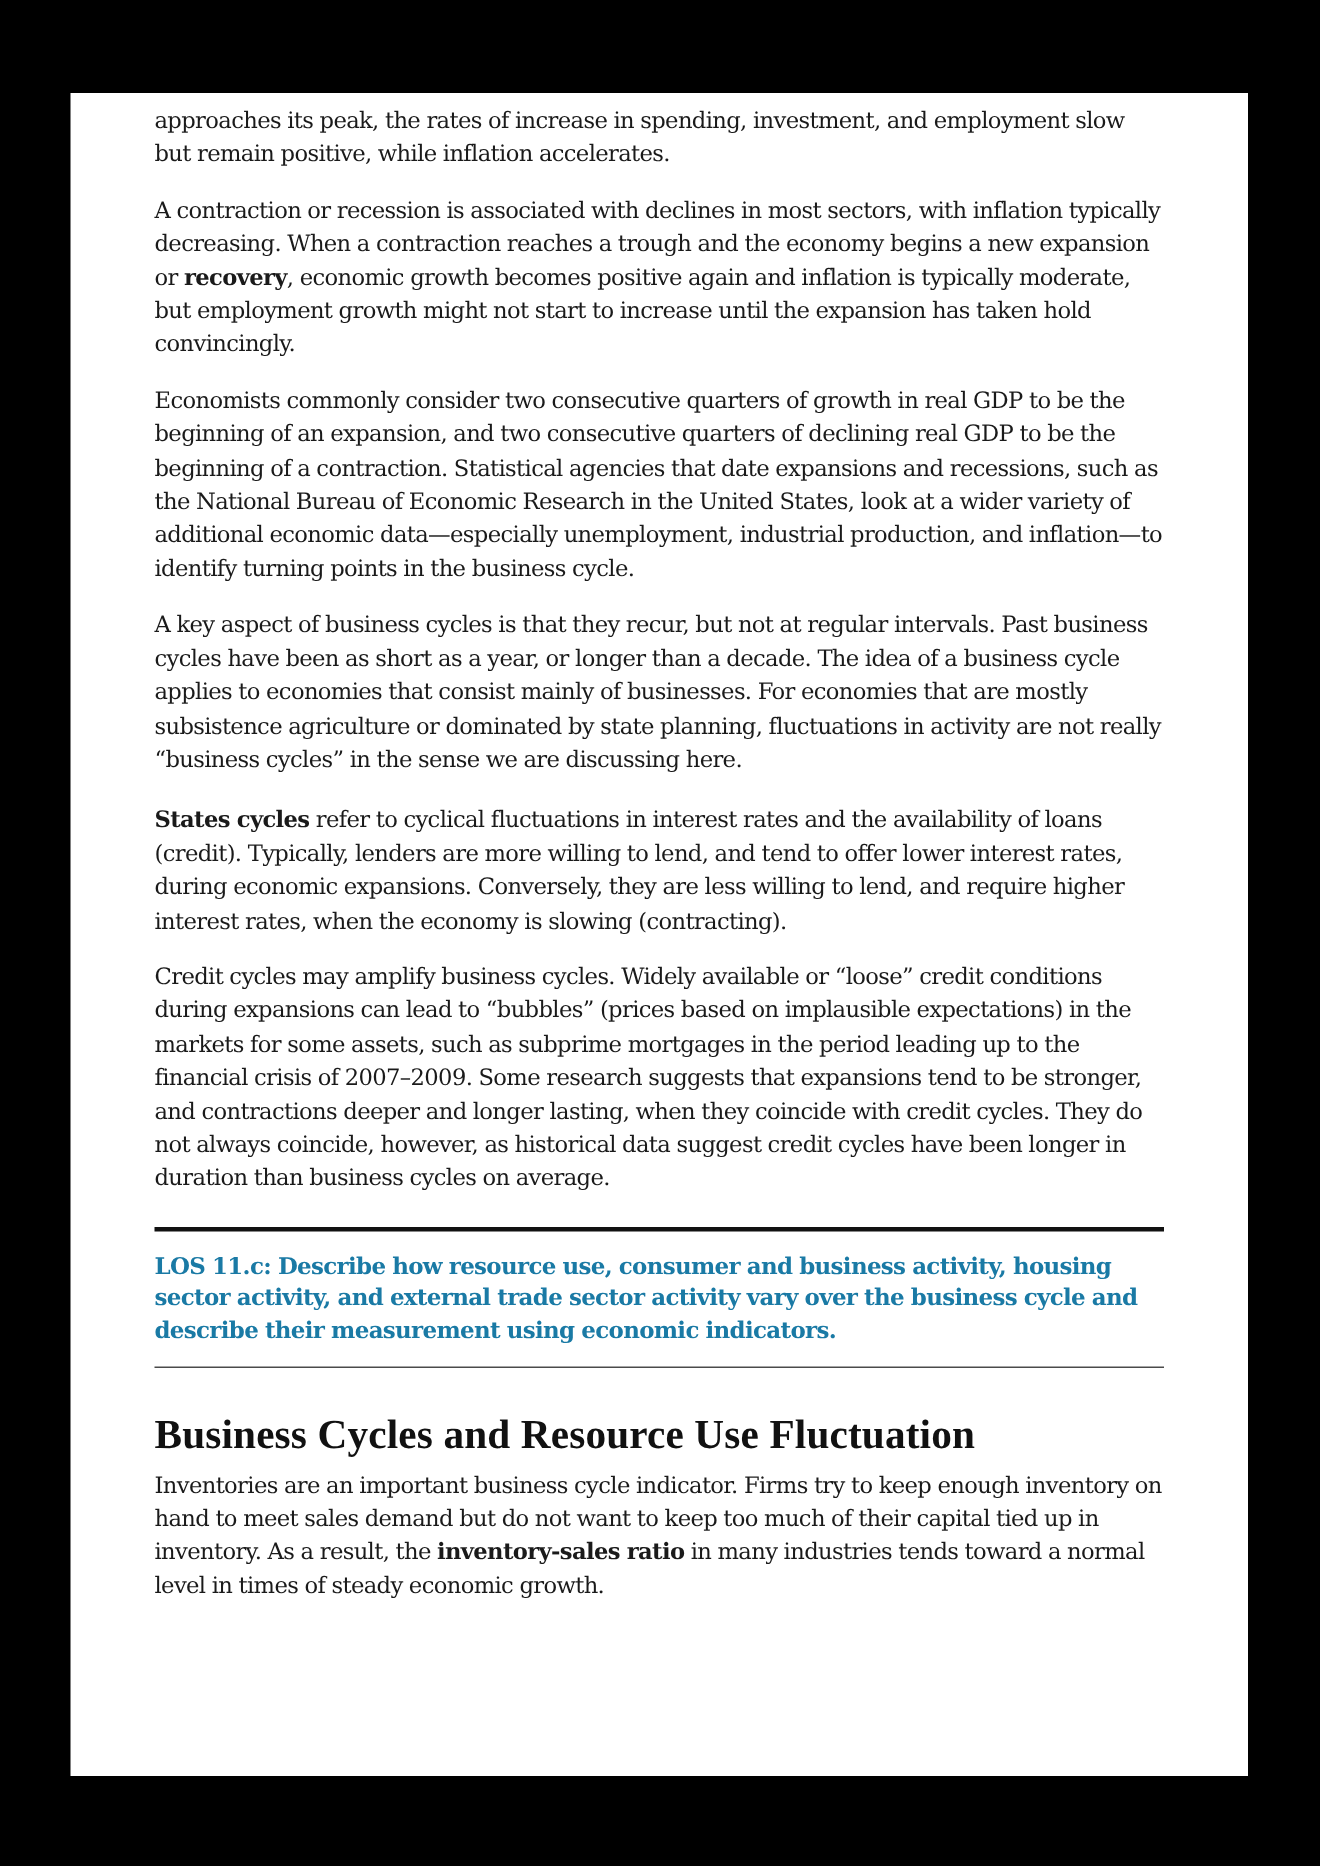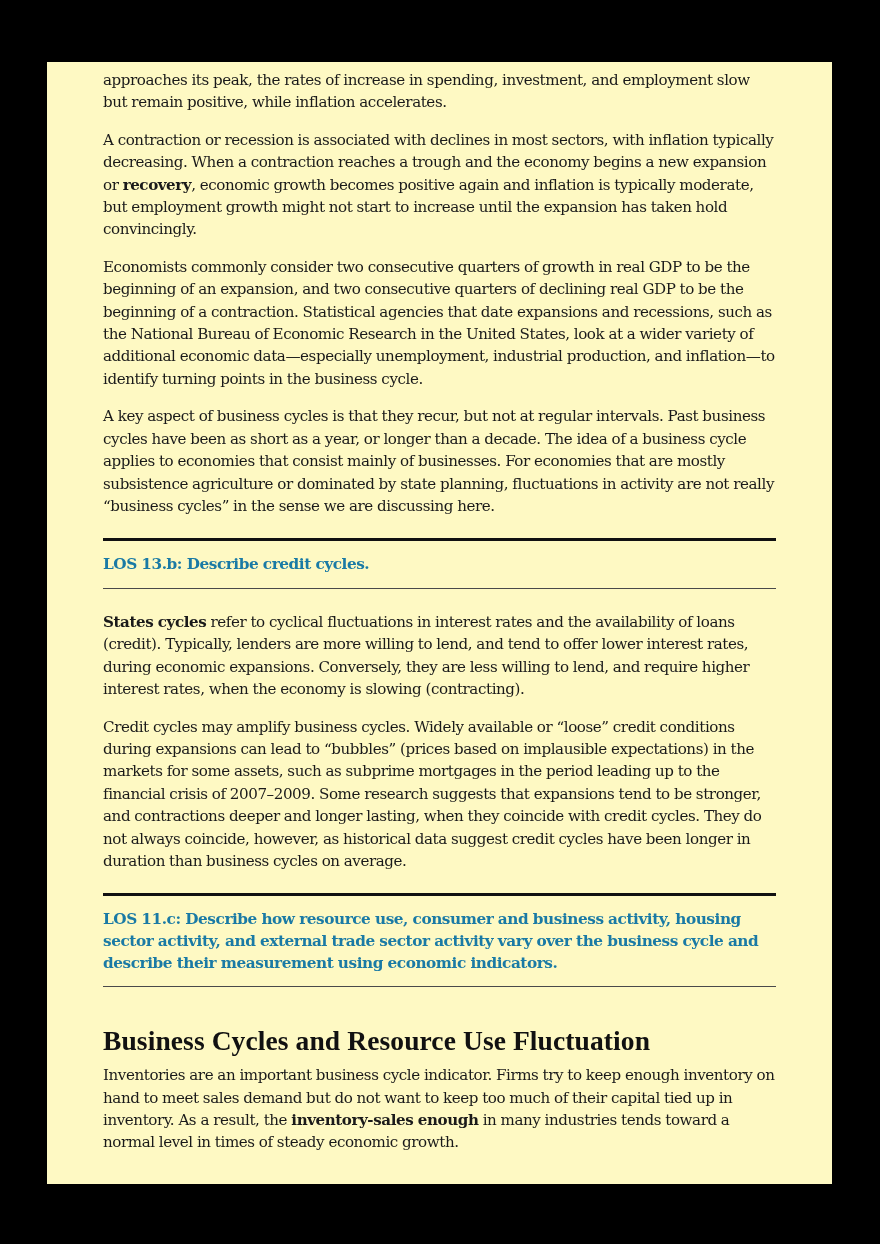--- a/index.html
+++ b/index.html
@@ -21,21 +21,21 @@
     height: 1244px;
     background: #000000;
   }
 
   .page-sheet {
     position: absolute;
     left: 47px;
     top: 62px;
     width: 785px;
     height: 1122px;
-    background: #fef9c3;
+    background: #ffffff;
     box-sizing: border-box;
     overflow: hidden;
   }
 
   .content-column {
     position: absolute;
     left: 56px;
     top: 7px;
     width: 673px;
   }
@@ -85,21 +85,21 @@
     word-spacing: -0.3px;
   }
 
   
   .section-heading {
     font-family: "Liberation Serif", "DejaVu Serif", serif;
     font-size: 27.5px;
     line-height: 32px;
     font-weight: 700;
     color: #111111;
-    margin: 38px 0 7px 0;
+    margin: 28px 0 7px 0;
     letter-spacing: 0.1px;
   }
 
   .spacer-after-los-b { height: 3px; }
 </style>
 </head>
 <body>
 
 <div class="page-canvas">
   <div class="page-sheet">
@@ -114,43 +114,38 @@
       </p>
 
       <p class="body-para">
         <span>Economists commonly consider two consecutive quarters of growth in real GDP to be the beginning of an expansion, and two consecutive quarters of declining real GDP to be the beginning of a contraction. Statistical agencies that date expansions and recessions, such as the National Bureau of Economic Research in the United States, look at a wider variety of additional economic data—especially unemployment, industrial production, and inflation—to identify turning points in the business cycle.</span>
       </p>
 
       <p class="body-para">
         <span>A key aspect of business cycles is that they recur, but not at regular intervals. Past business cycles have been as short as a year, or longer than a decade. The idea of a business cycle applies to economies that consist mainly of businesses. For economies that are mostly subsistence agriculture or dominated by state planning, fluctuations in activity are not really “business cycles” in the sense we are discussing here.</span>
       </p>
 
-      <div class="los-block">
-        <div class="los-rule-top"></div>
-        <div class="los-text">LOS 13.b: Describe credit cycles.</div>
-        <div class="los-rule-bottom"></div>
-      </div>
 
       <div class="spacer-after-los-b"></div>
 
       <p class="body-para">
         <b>States cycles</b><span> refer to cyclical fluctuations in interest rates and the availability of loans (credit). Typically, lenders are more willing to lend, and tend to offer lower interest rates, during economic expansions. Conversely, they are less willing to lend, and require higher interest rates, when the economy is slowing (contracting).</span>
       </p>
 
       <p class="body-para">
         <span>Credit cycles may amplify business cycles. Widely available or “loose” credit conditions during expansions can lead to “bubbles” (prices based on implausible expectations) in the markets for some assets, such as subprime mortgages in the period leading up to the financial crisis of 2007–2009. Some research suggests that expansions tend to be stronger, and contractions deeper and longer lasting, when they coincide with credit cycles. They do not always coincide, however, as historical data suggest credit cycles have been longer in duration than business cycles on average.</span>
       </p>
 
       <div class="los-block">
         <div class="los-rule-top"></div>
         <div class="los-text">LOS 11.c: Describe how resource use, consumer and business activity, housing sector activity, and external trade sector activity vary over the business cycle and describe their measurement using economic indicators.</div>
         <div class="los-rule-bottom"></div>
       </div>
 
       <h2 class="section-heading">Business Cycles and Resource Use Fluctuation</h2>
 
       <p class="body-para">
-        <span>Inventories are an important business cycle indicator. Firms try to keep enough inventory on hand to meet sales demand but do not want to keep too much of their capital tied up in inventory. As a result, the </span><b>inventory-sales enough</b><span> in many industries tends toward a normal level in times of steady economic growth.</span>
+        <span>Inventories are an important business cycle indicator. Firms try to keep enough inventory on hand to meet sales demand but do not want to keep too much of their capital tied up in inventory. As a result, the </span><b>inventory-sales ratio</b><span> in many industries tends toward a normal level in times of steady economic growth.</span>
       </p>
 
     </div>
   </div>
 </div>
 
 </body></html>

